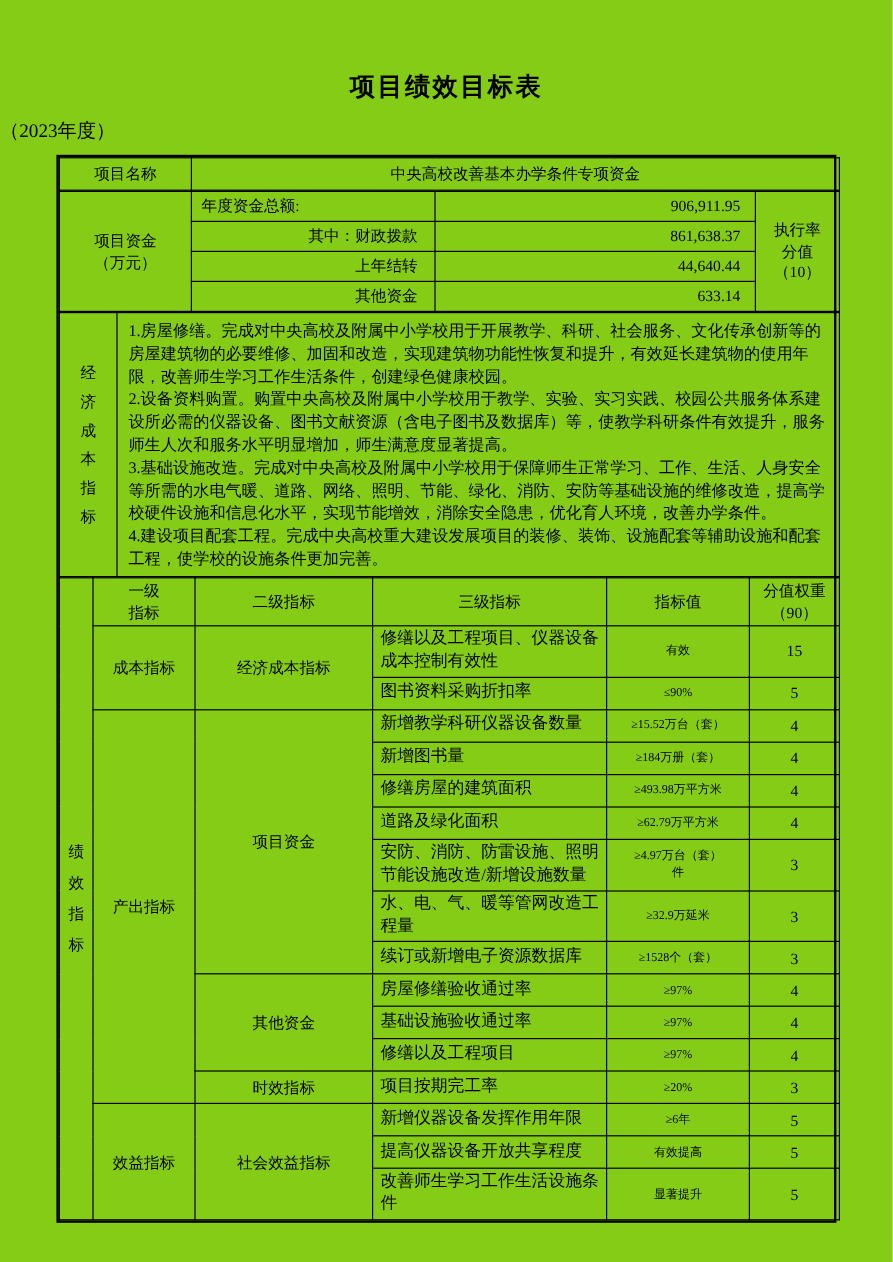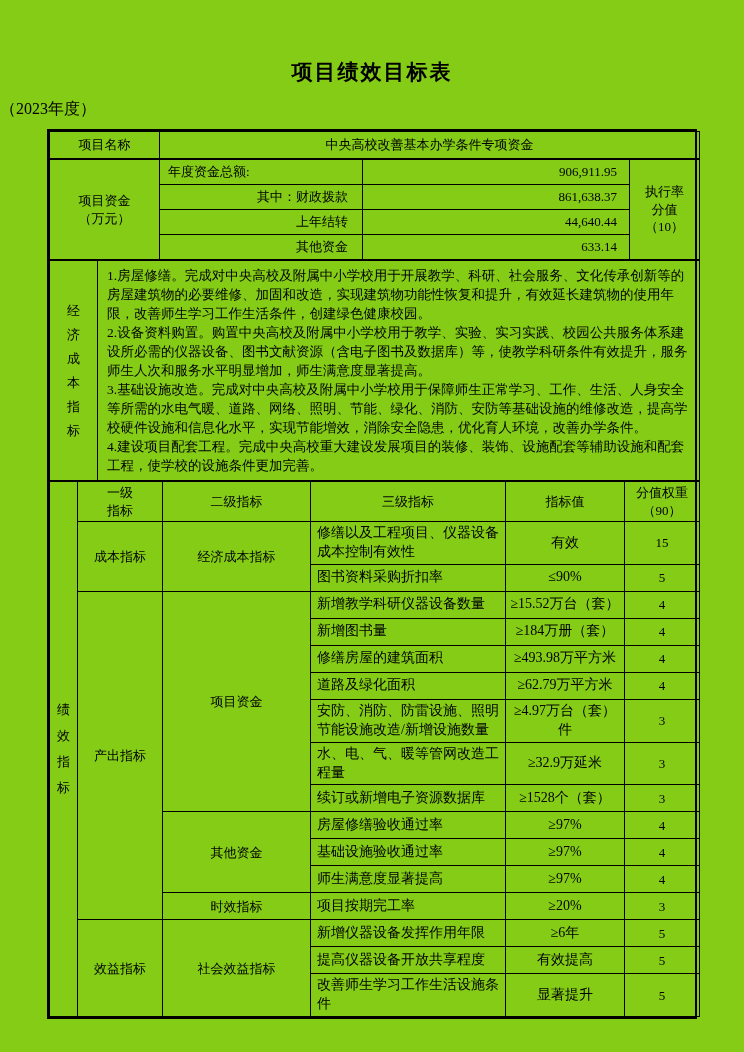--- a/index.html
+++ b/index.html
@@ -27,21 +27,21 @@
   .vtext { display: inline-block; width: 1.05em; word-break: break-all;
            text-align: center; vertical-align: middle; }
   .vt-goals { line-height: 24px; }
   .vt-perf  { line-height: 26px; }
   .goals-cell { text-align: left; padding: 5px 9px; height: 210px;
                 vertical-align: top; font-size: 13.5px; }
   .goals-cell div { line-height: 19px; }
   .secD tr { height: 27px; }
   .secD tr.hdr { height: 38px; }
   .secD td.l3 { text-align: left; padding-left: 6px; font-size: 14px; }
-  .secD td.val { font-size: 14px; padding: 2px 2px; }
+  .secD td.val { font-size: 10px; padding: 2px 2px; }
 </style>
 </head>
 <body>
 
 <div class="page">
 
   <div class="title">项目绩效目标表</div>
   <div class="subtitle">（2023年度）</div>
 
   <div class="table-wrap">
@@ -193,21 +193,21 @@
         <td class="l3">房屋修缮验收通过率</td>
         <td class="val">≥97%</td>
         <td>4</td>
       </tr>
       <tr>
         <td class="l3">基础设施验收通过率</td>
         <td class="val">≥97%</td>
         <td>4</td>
       </tr>
       <tr>
-        <td class="l3">师生满意度显著提高</td>
+        <td class="l3">修缮以及工程项目</td>
         <td class="val">≥97%</td>
         <td>4</td>
       </tr>
       <tr>
         <td>时效指标</td>
         <td class="l3">项目按期完工率</td>
         <td class="val">≥20%</td>
         <td>3</td>
       </tr>
       <tr>

